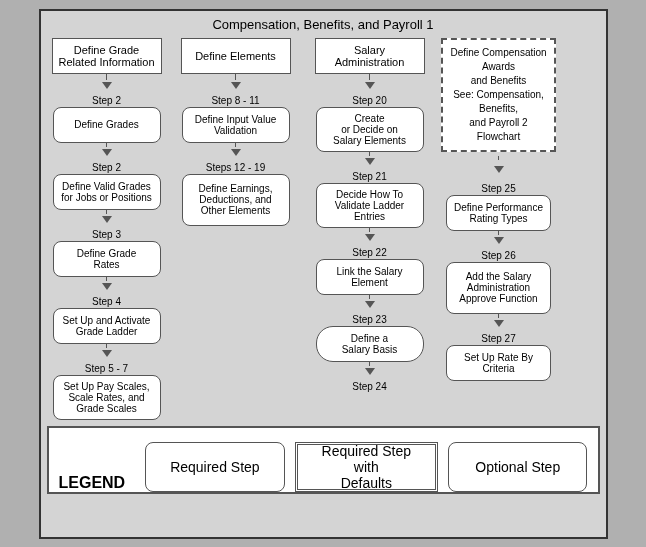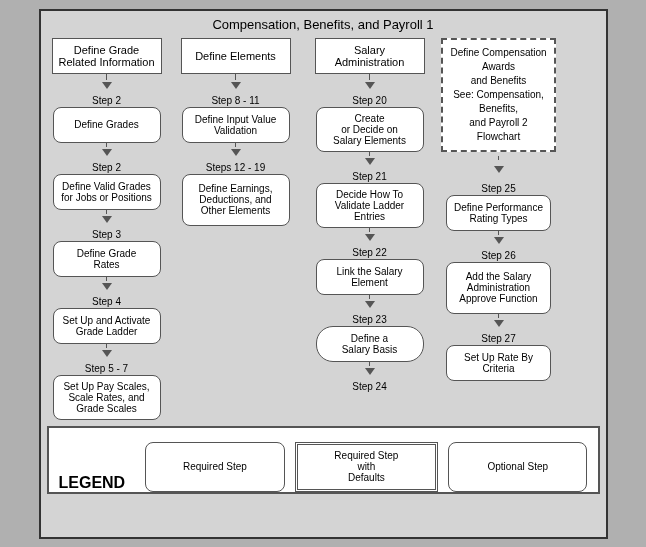--- a/index.html
+++ b/index.html
@@ -119,21 +119,21 @@
       margin-right: 10px;
       min-width: 60px;
     }
     .legend-item {
       display: flex;
       align-items: center;
       justify-content: center;
       border: 1px solid #555;
       border-radius: 0;
       text-align: center;
-      font-size: 10px;
+      font-size: 14px;
       padding: 4px 8px;
       height: 50px;
       min-width: 90px;
       flex: 1;
     }
     .legend-item.rounded {
       border-radius: 8px;
     }
     .legend-item.double-border {
       border: 3px double #555;

